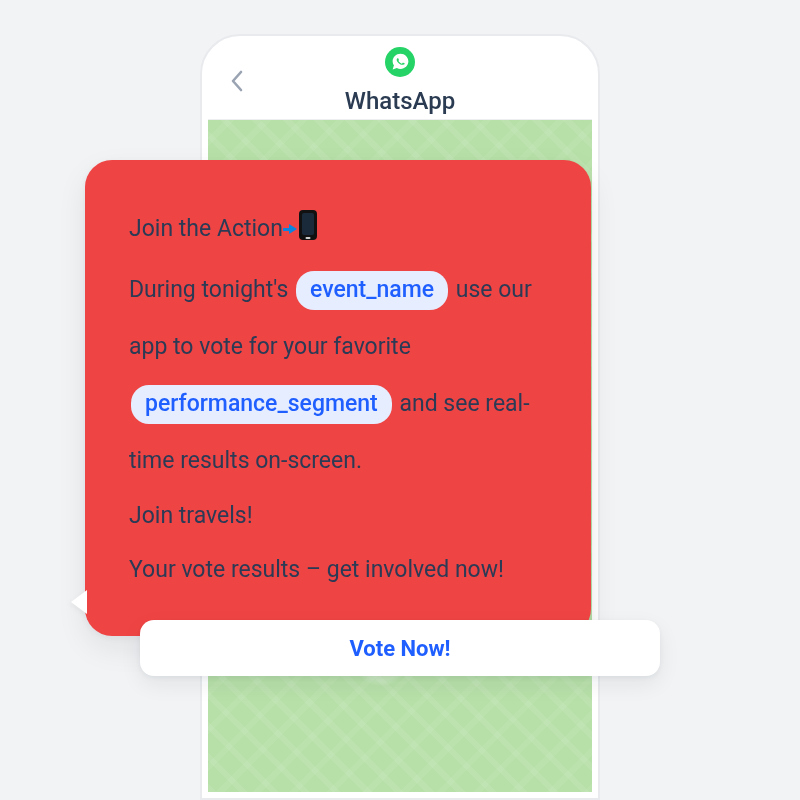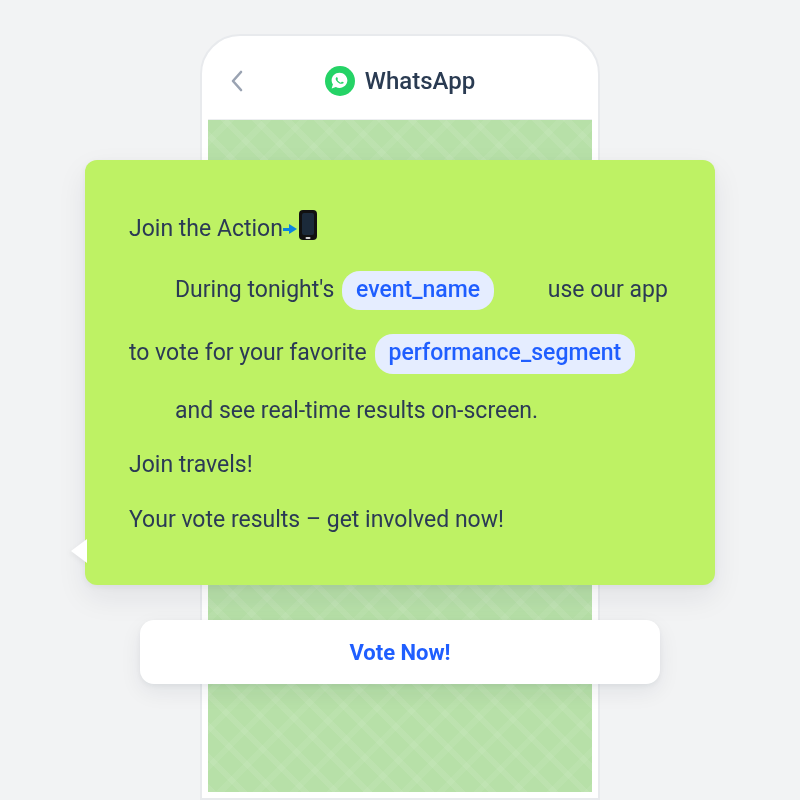--- a/index.html
+++ b/index.html
@@ -52,20 +52,21 @@
     transform: translateY(-50%);
     width: 14px;
     height: 22px;
     cursor: pointer;
   }
   .back svg { display: block; }
   .title-wrap {
     display: flex;
     align-items: center;
     gap: 10px;
+    flex-direction: column;
   }
   .wa-logo {
     width: 30px;
     height: 30px;
     border-radius: 50%;
     background: #25D366;
     position: relative;
     display: flex;
     align-items: center;
     justify-content: center;
@@ -88,23 +89,23 @@
       radial-gradient(circle at 85% 25%, rgba(255,255,255,0.2) 0 5%, transparent 6%),
       repeating-linear-gradient(45deg, rgba(255,255,255,0.08) 0 6px, transparent 6px 22px),
       repeating-linear-gradient(-45deg, rgba(255,255,255,0.06) 0 6px, transparent 6px 26px);
   }
 
   
   .bubble {
     position: absolute;
     top: 160px;
     left: 85px;
-    width: 630px;
-    background: #bef264;
-    border-radius: 12px;
+    width: 506px;
+    background: #ef4444;
+    border-radius: 27px;
     box-shadow: 0 12px 30px rgba(20,30,50,0.08), 0 2px 6px rgba(20,30,50,0.05);
     padding: 44px 44px 40px 44px;
   }
   .bubble-tail {
     position: absolute;
     left: -14px;
     bottom: 22px;
     width: 0;
     height: 0;
     border-top: 12px solid transparent;
@@ -112,21 +113,21 @@
     border-right: 16px solid #fff;
     filter: drop-shadow(-2px 2px 2px rgba(0,0,0,0.04));
   }
   .msg {
     color: #2b3a55;
     font-size: 23px;
     line-height: 2.2;
     font-weight: 400;
   }
   .msg .line1 { display:block; margin-bottom: 4px; }
-  .msg .body-text { display:inline;margin-left:46px; }
+  .msg .body-text { display:inline; }
   .msg .para { display:block; }
   .gap { display:block; height: 4px; }
 
   .chip {
     display: inline-block;
     background: #e5edff;
     color: #1f5eff;
     border-radius: 18px;
     padding: 2px 14px 3px 14px;
     font-weight: 500;
@@ -179,21 +180,21 @@
     background:#0b84e0;
   }
 
   
   .cta {
     position: absolute;
     top: 620px;
     left: 50%;
     transform: translateX(-50%);
     width: 520px;
-    height: 64px;
+    height: 56px;
     background: #fff;
     border-radius: 14px;
     box-shadow: 0 8px 22px rgba(20,30,50,0.07), 0 2px 5px rgba(20,30,50,0.05);
     display: flex;
     align-items: center;
     justify-content: center;
     cursor: pointer;
     text-align: right;
   }
   .cta-label {

